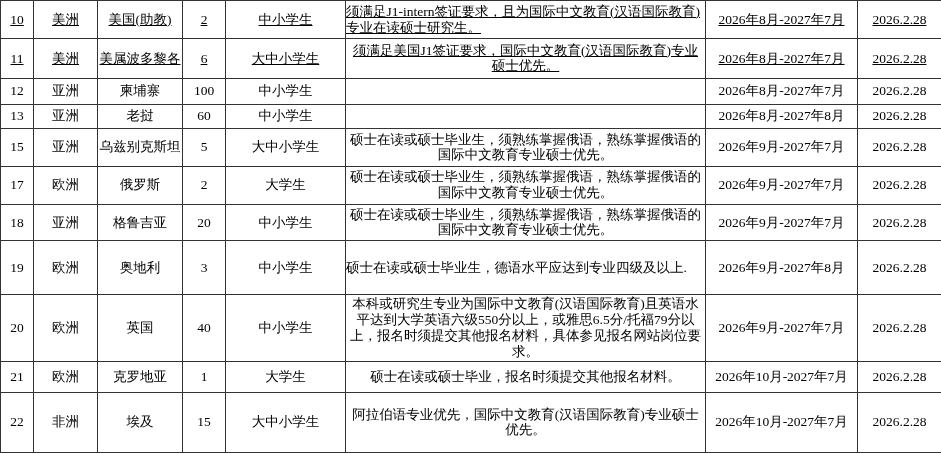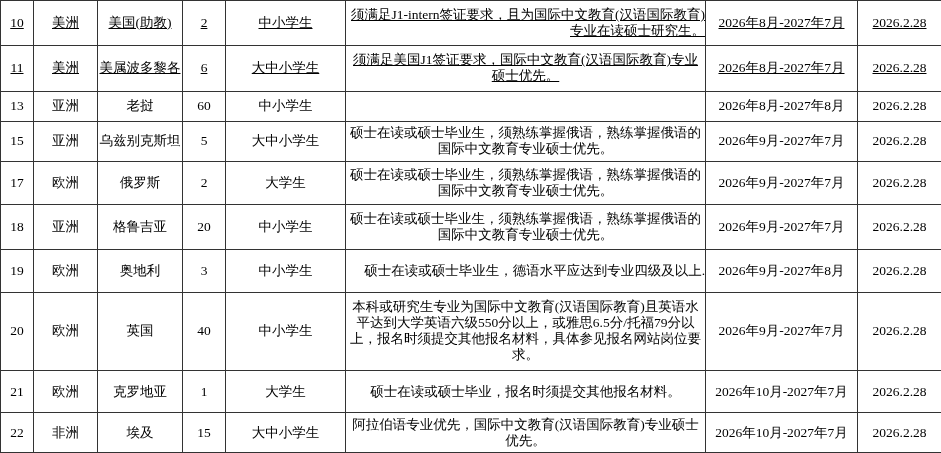--- a/index.html
+++ b/index.html
@@ -34,21 +34,21 @@
   td.country {
     padding: 0 4px;
     font-size: 14px;
   }
   td.req {
     font-size: 12.5px;
     line-height: 1.22;
     padding: 1px 3px;
   }
   td.req.align-left {
-    text-align: right;
+    text-align: left;
   }
   td.period, td.deadline {
     font-size: 13px;
   }
   
   tr:nth-child(1)  { height: 37px; text-decoration: underline; }
   tr:nth-child(2)  { height: 38px; text-decoration: underline; }
   tr:nth-child(3)  { height: 25px; }
   tr:nth-child(4)  { height: 24px; }
   tr:nth-child(5)  { height: 36px; }
@@ -93,20 +93,30 @@
         <td>11</td>
         <td>美洲</td>
         <td class="country">美属波多黎各</td>
         <td>6</td>
         <td>大中小学生</td>
         <td class="req">须满足美国J1签证要求，国际中文教育(汉语国际教育)专业 硕士优先。</td>
         <td class="period">2026年8月-2027年7月</td>
         <td class="deadline">2026.2.28</td>
       </tr>
 
+      <tr>
+        <td>12</td>
+        <td>亚洲</td>
+        <td class="country">柬埔寨</td>
+        <td>100</td>
+        <td>中小学生</td>
+        <td class="req"></td>
+        <td class="period">2026年8月-2027年7月</td>
+        <td class="deadline">2026.2.28</td>
+      </tr>
 
       <tr>
         <td>13</td>
         <td>亚洲</td>
         <td class="country">老挝</td>
         <td>60</td>
         <td>中小学生</td>
         <td class="req"></td>
         <td class="period">2026年8月-2027年8月</td>
         <td class="deadline">2026.2.28</td>

